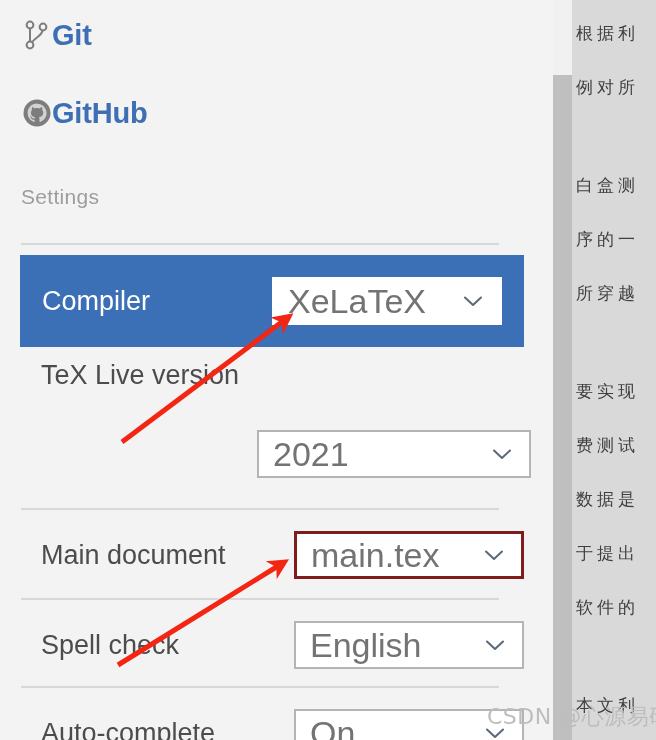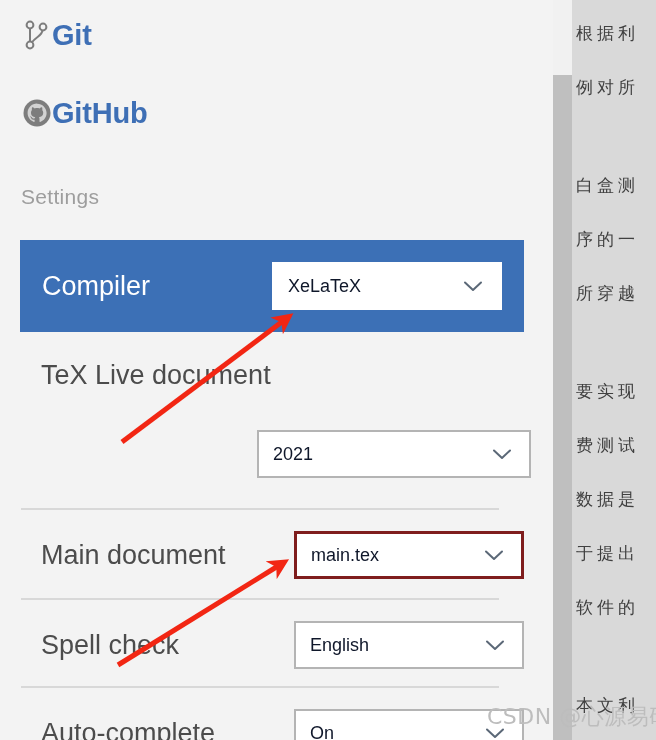--- a/index.html
+++ b/index.html
@@ -91,35 +91,35 @@
     box-sizing: border-box;
     background: #ffffff;
     border: 2px solid #b4b4b4;
     display: flex;
     align-items: center;
     justify-content: space-between;
     padding: 0 14px 0 14px;
     height: 48px;
   }
   .select-value {
-    font-size: 18px;
-    color: #0f172a;
+    font-size: 34px;
+    color: #737373;
     white-space: nowrap;
     line-height: 1;
   }
   .chev {
     width: 26px;
     height: 26px;
     flex: 0 0 auto;
     display: block;
   }
 
   
   #row-compiler {
-    top: 240px;
+    top: 255px;
     height: 92px;
     background: #3c70b6;
     display: flex;
     align-items: center;
     padding: 0 22px 0 22px;
     width: 504px;
   }
   #row-compiler .row-label {
     color: #ffffff;
   }
@@ -289,21 +289,21 @@
       <span class="select-value">XeLaTeX</span>
       <span class="chev">
         <svg width="26" height="26" viewBox="0 0 26 26">
             <path d="M5 9.5 L13 17 L21 9.5" stroke="#5b6877" stroke-width="2" fill="none" stroke-linecap="round" stroke-linejoin="round"></path>
           </svg>
       </span>
     </div>
   </div>
 
   <div class="setting-row" id="row-texlive">
-    <span class="row-label">TeX Live document</span>
+    <span class="row-label">TeX Live version</span>
     <div class="select-box" id="texlive-select">
       <span class="select-value">2021</span>
       <span class="chev">
         <svg width="26" height="26" viewBox="0 0 26 26">
             <path d="M5 9.5 L13 17 L21 9.5" stroke="#5b6877" stroke-width="2" fill="none" stroke-linecap="round" stroke-linejoin="round"></path>
           </svg>
       </span>
     </div>
   </div>
 

